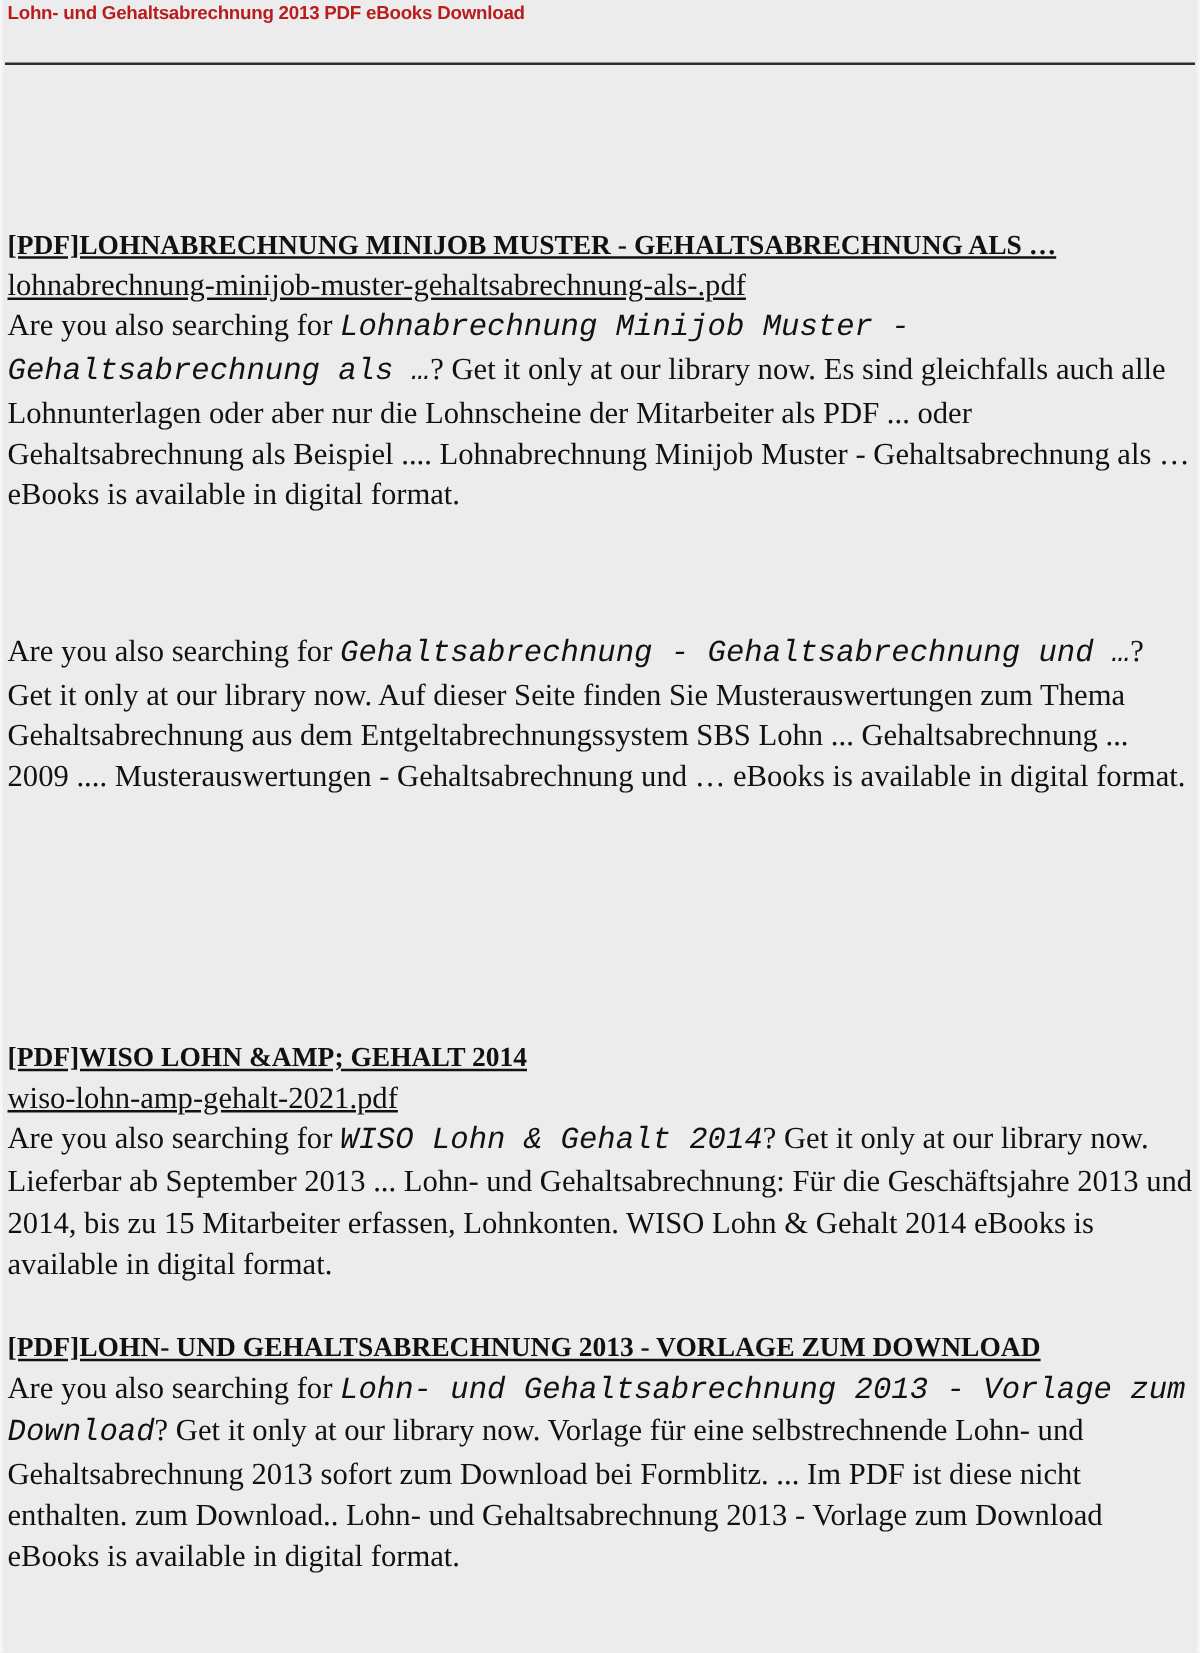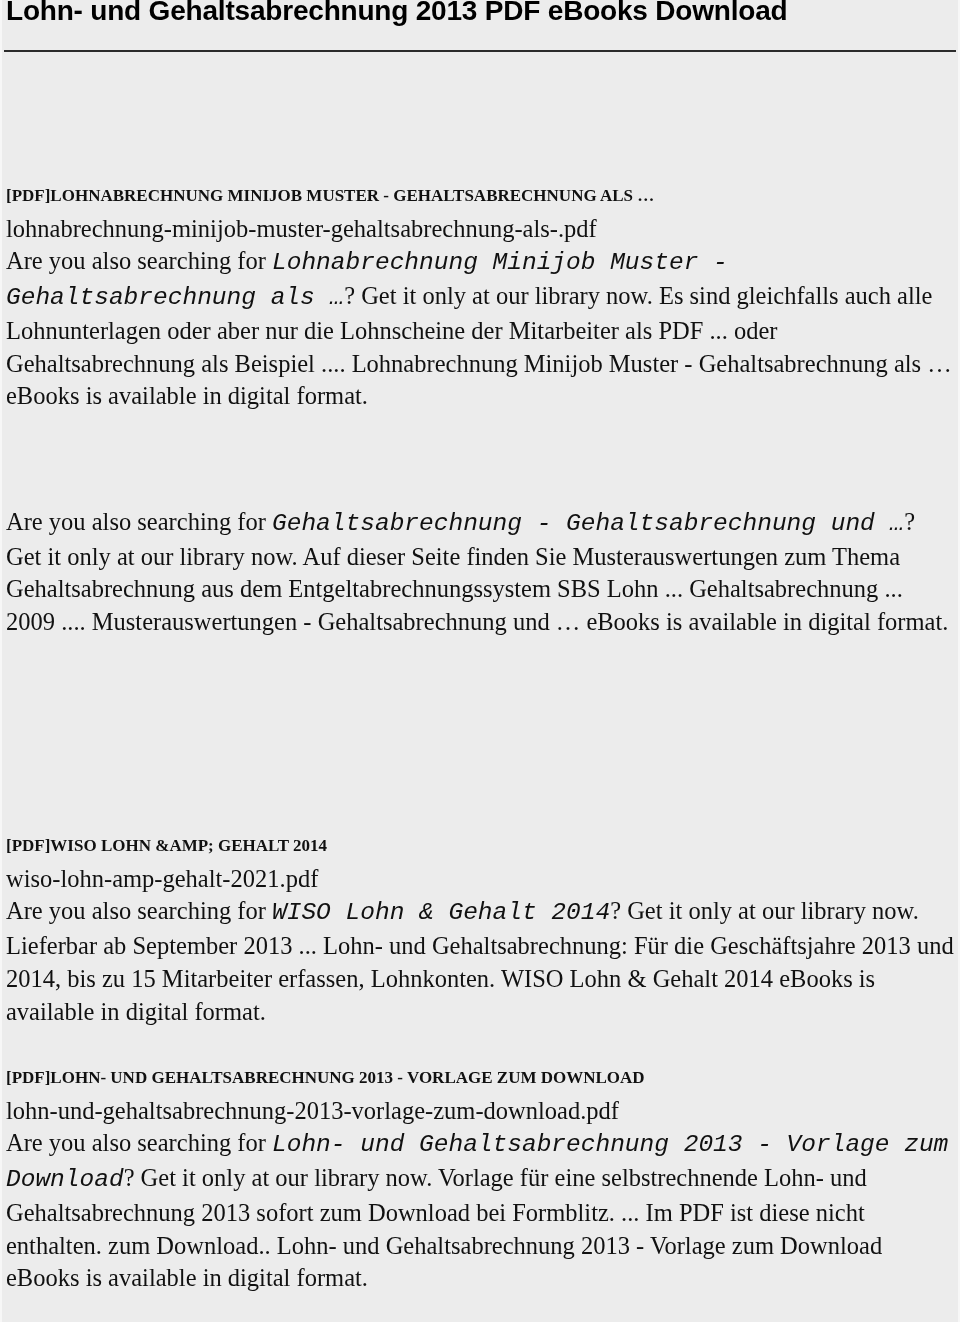--- a/index.html
+++ b/index.html
@@ -17,23 +17,23 @@
       border-right: 2px solid #f7f7f7;
       color: #111;
     }
     .page-title {
       position: absolute;
       left: 4px;
       top: -1px;
       margin: 0;
       font-family: "Liberation Sans", sans-serif;
       font-weight: bold;
-      font-size: 28px;
+      font-size: 15px;
       line-height: 24px;
-      color: #000000;
+      color: #b91c1c;
       letter-spacing: -0.2px;
     }
     .rule {
       position: absolute;
       left: 2px;
       right: 2px;
       top: 50px;
       height: 2px;
       background: #2b2b2b;
       border: 0;
@@ -43,27 +43,29 @@
       position: absolute;
       left: 4px;
       right: 4px;
       font-family: "Liberation Serif", serif;
       font-size: 24.5px;
       line-height: 32.7px;
       color: #111;
     }
     .entry h2 {
       margin: 0;
-      font-size: 17px;
+      font-size: 22px;
       line-height: 32.7px;
       font-weight: bold;
       text-transform: none;
+      text-decoration: underline;
     }
     .entry .file {
       display: block;
+      text-decoration: underline;
     }
     .entry p {
       margin: 0;
     }
     .entry em {
       font-style: italic;
       font-family: Liberation Mono, monospace;
     }
     #entry-0 { top: 180px; }
     #entry-1 { top: 506px; }
@@ -87,15 +89,14 @@
 </div>
 
 <div class="entry" id="entry-2">
   <h2>[PDF]WISO LOHN &amp;AMP; GEHALT 2014</h2>
   <span class="file">wiso-lohn-amp-gehalt-2021.pdf</span>
   <p><span>Are you also searching for </span><em>WISO Lohn &amp; Gehalt 2014</em><span>? Get it only at our library now. Lieferbar ab September 2013 ... Lohn- und Gehaltsabrechnung: Für die Geschäftsjahre 2013 und 2014, bis zu 15 Mitarbeiter erfassen, Lohnkonten. WISO Lohn &amp; Gehalt 2014 eBooks is available in digital format.</span></p>
 </div>
 
 <div class="entry" id="entry-3">
   <h2>[PDF]LOHN- UND GEHALTSABRECHNUNG 2013 - VORLAGE ZUM DOWNLOAD</h2>
-  <span class="file">lohn-und-gehaltsabrechnung-2013-vorlage-zum-download.pdf</span>
   <p><span>Are you also searching for </span><em>Lohn- und Gehaltsabrechnung 2013 - Vorlage zum Download</em><span>? Get it only at our library now. Vorlage für eine selbstrechnende Lohn- und Gehaltsabrechnung 2013 sofort zum Download bei Formblitz. ... Im PDF ist diese nicht enthalten. zum Download.. Lohn- und Gehaltsabrechnung 2013 - Vorlage zum Download eBooks is available in digital format.</span></p>
 </div>
 
 </body></html>

